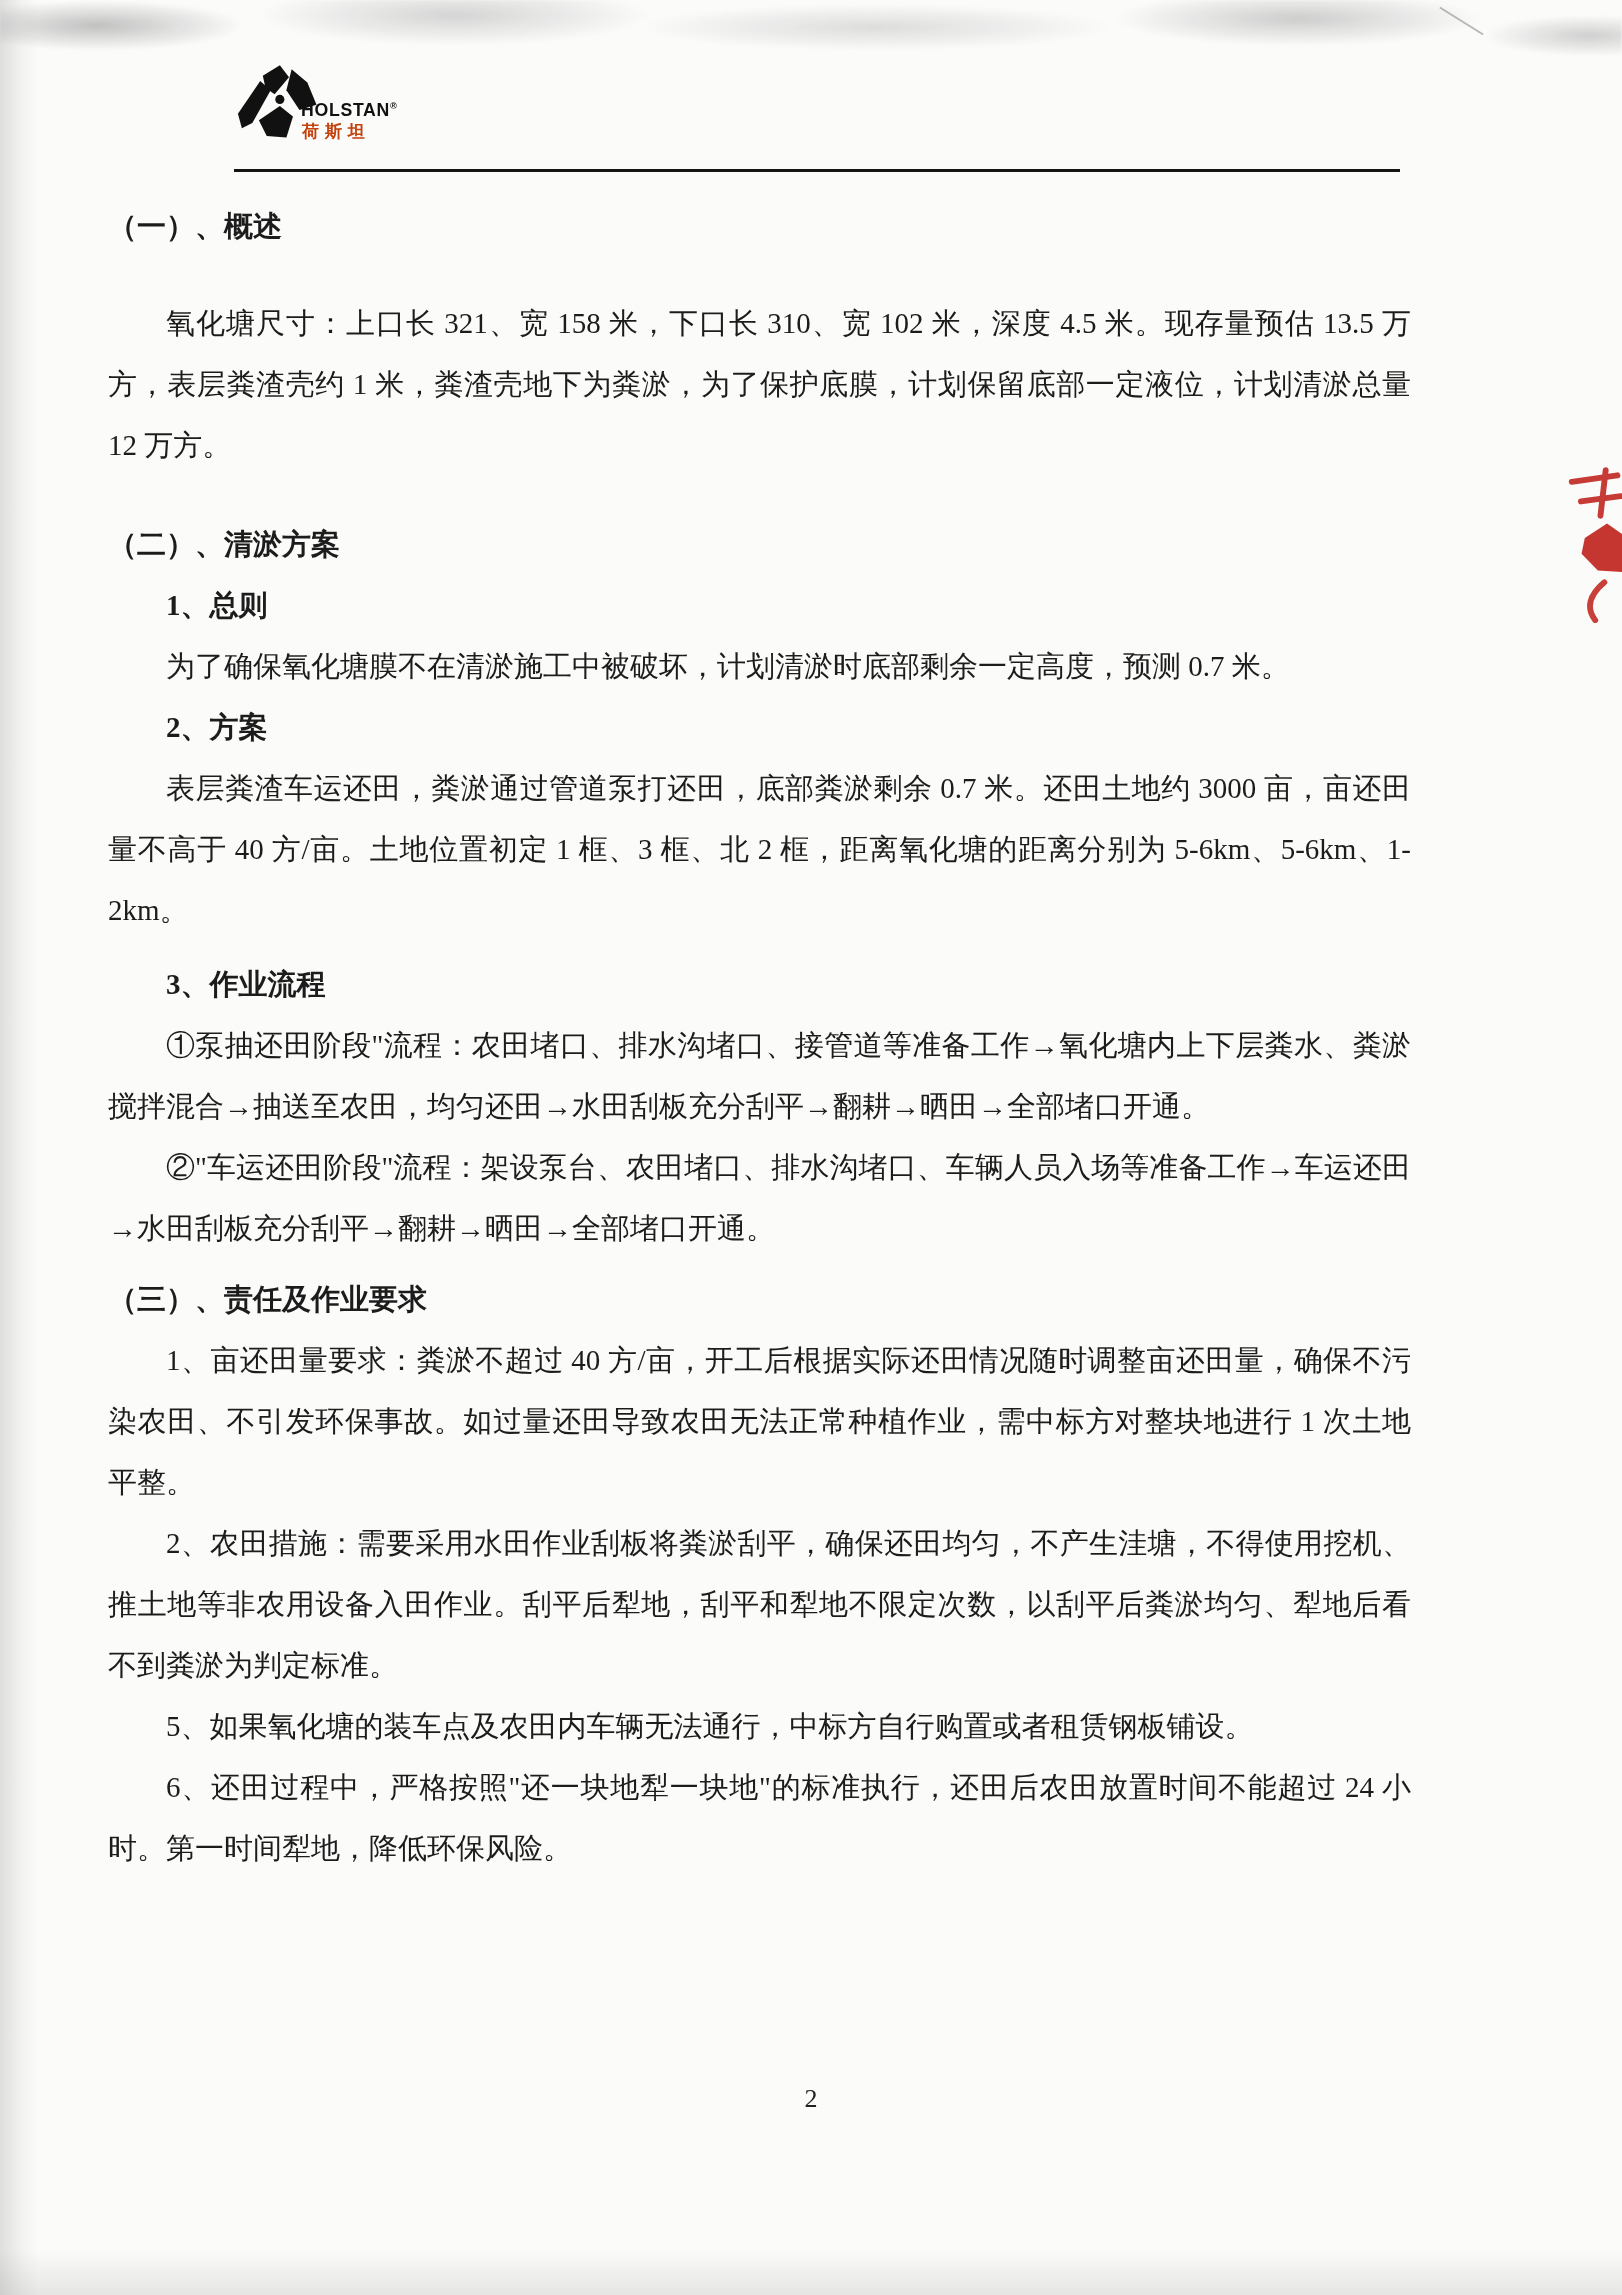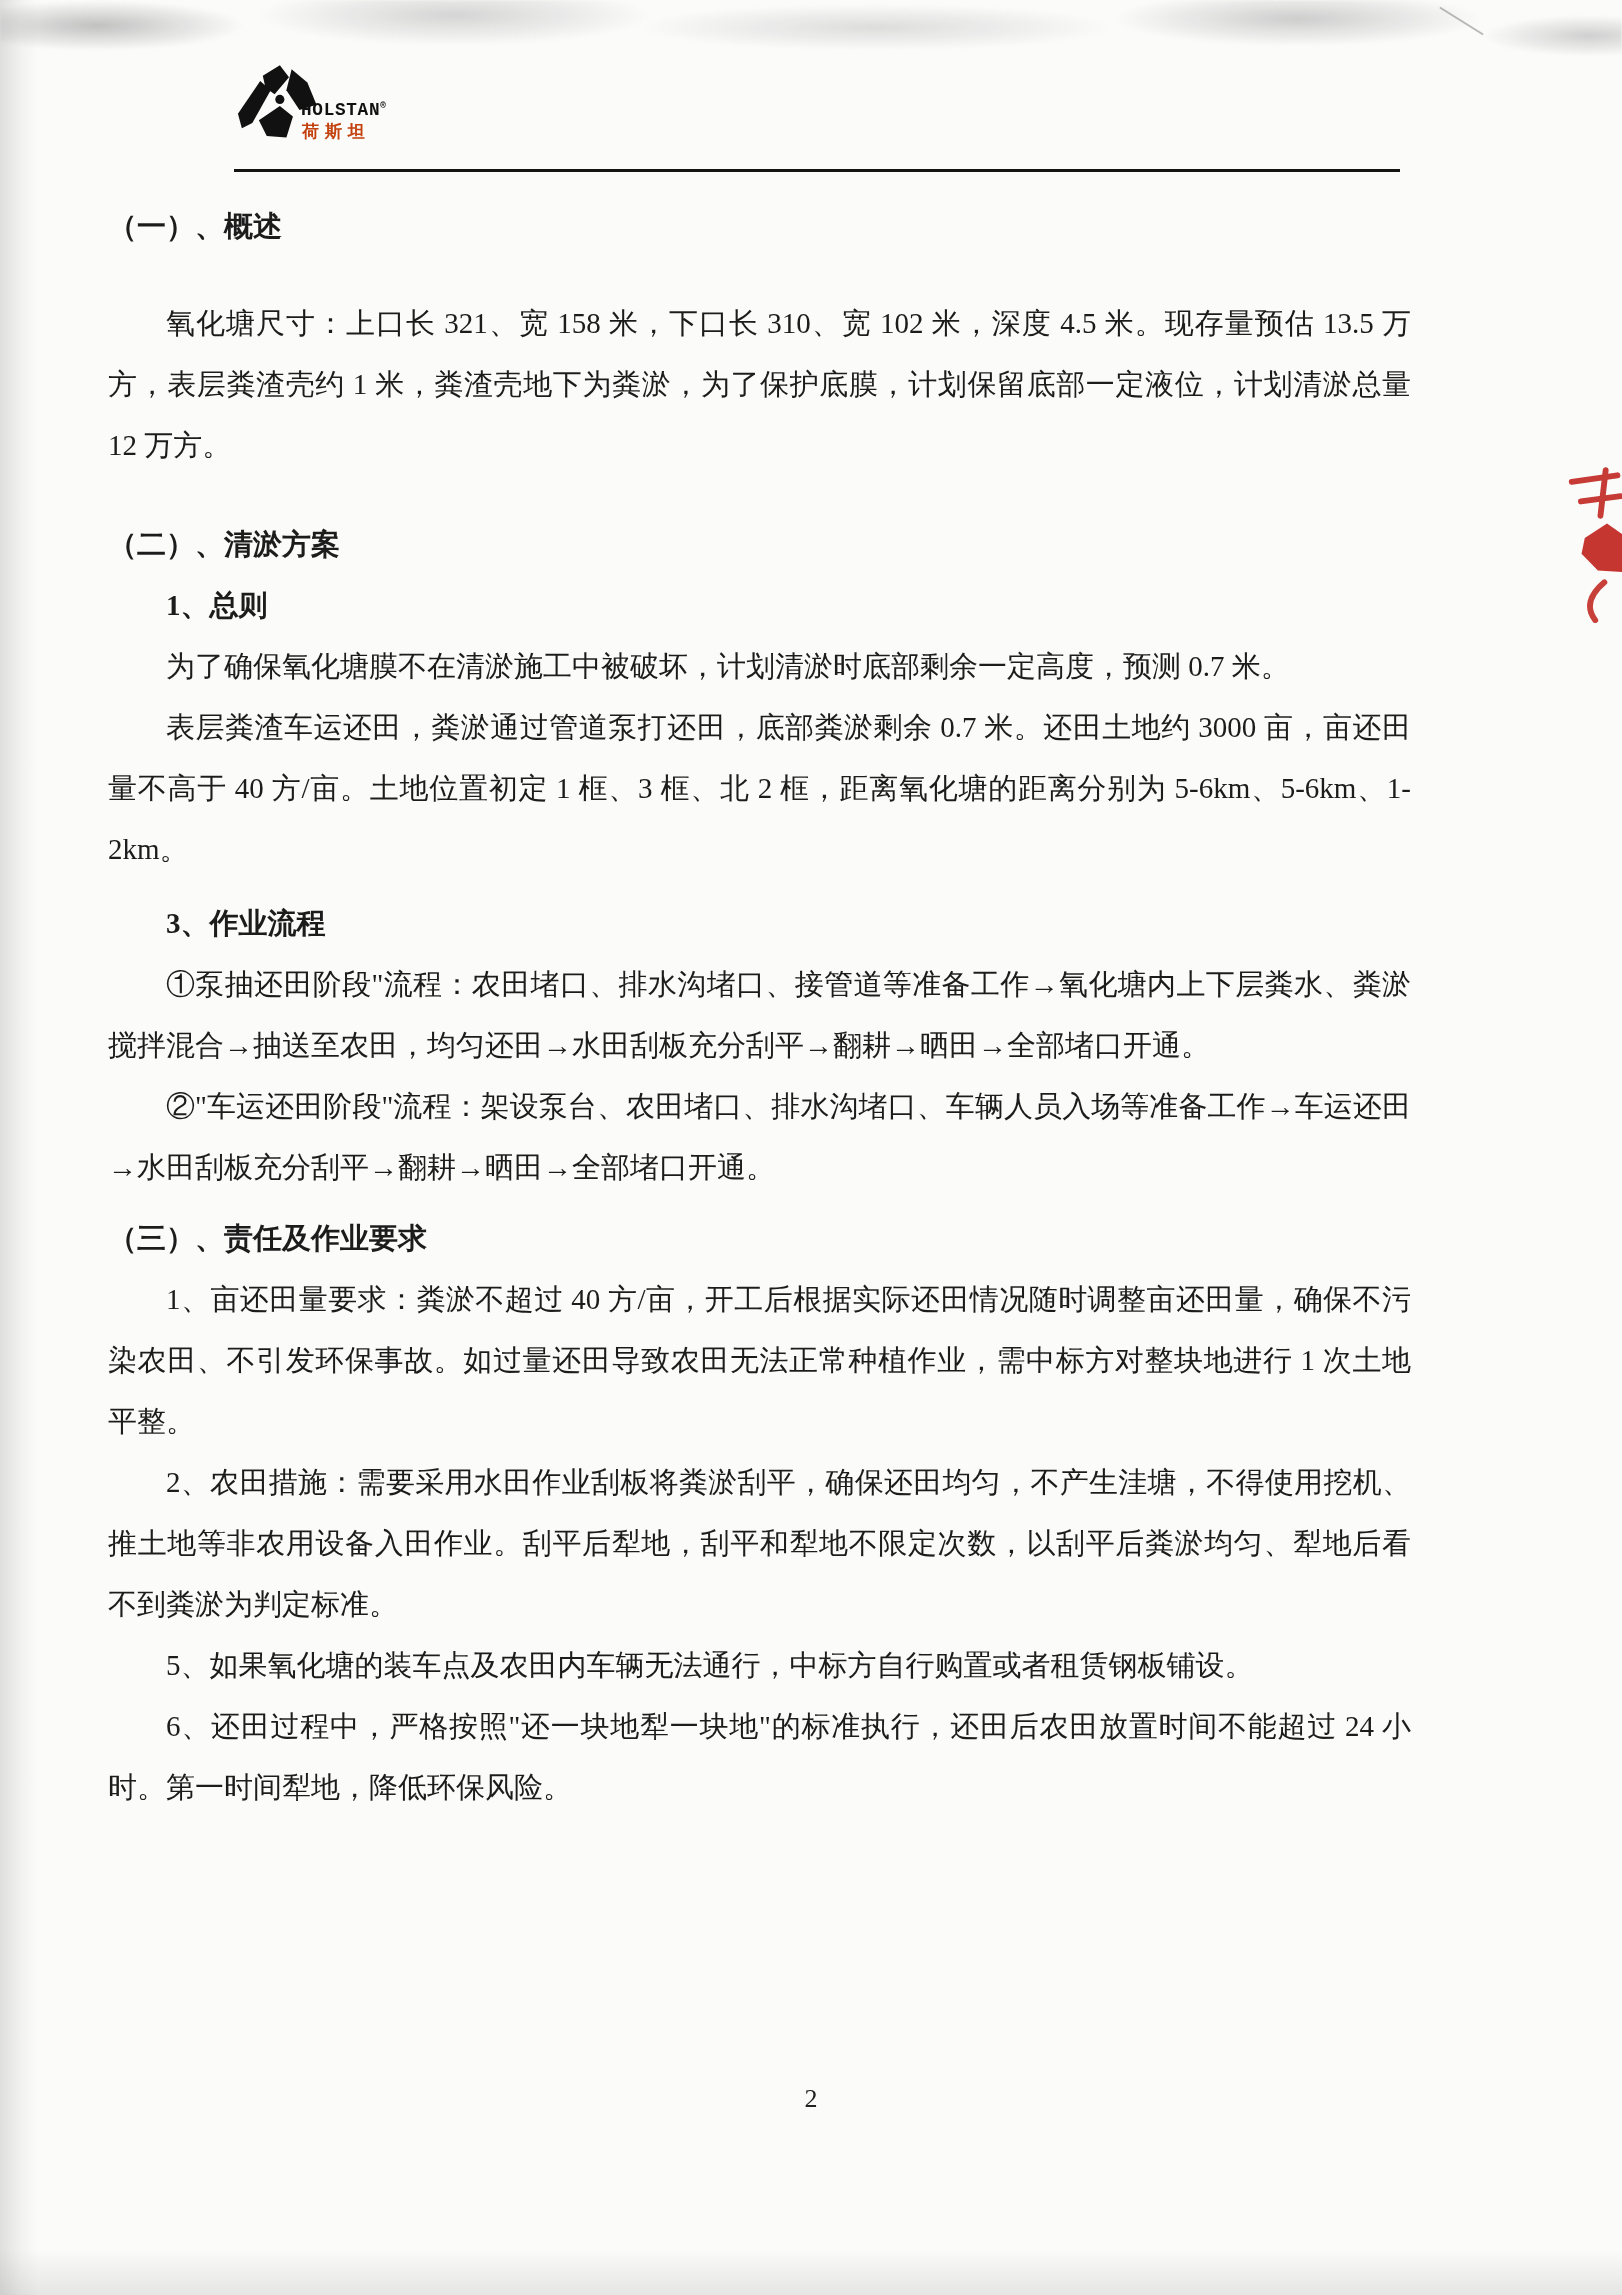--- a/index.html
+++ b/index.html
@@ -32,21 +32,21 @@
   }
   .scratch{
     position:absolute;left:1436px;top:19.6px;width:51px;height:2px;
     background:#9b9b9b;transform:rotate(32deg);opacity:.7;
   }
   
   .logo{position:absolute;left:234px;top:63px;width:170px;height:86px;}
   .logo svg{position:absolute;left:0;top:1.3px;}
   .logo-en{
     position:absolute;left:67px;top:37px;
-    font-family:Liberation Mono, monospace;
+    font-family:Liberation Sans, sans-serif;
     font-weight:700;font-size:17.7px;letter-spacing:0.7px;color:#111;white-space:nowrap;
   }
   .logo-en sup{font-size:9.2px;vertical-align:super;}
   .logo-cn{
     position:absolute;left:68px;top:57px;
     font-weight:700;font-size:17px;letter-spacing:5.9px;color:#c2410c;white-space:nowrap;
   }
   .rule{
     position:absolute;left:234px;top:169px;width:1166px;height:3.3px;background:#141414;
   }
@@ -98,20 +98,21 @@
   </div>
 
   <div class="rule"></div>
 
   <div class="content">
     <h2 class="h-a">（一）、概述</h2>
     <p class="para mt-para">氧化塘尺寸：上口长 321、宽 158 米，下口长 310、宽 102 米，深度 4.5 米。现存量预估 13.5 万方，表层粪渣壳约 1 米，粪渣壳地下为粪淤，为了保护底膜，计划保留底部一定液位，计划清淤总量 12 万方。</p>
     <h2 class="h-a mt-sec">（二）、清淤方案</h2>
     <h3 class="h-b">1、总则</h3>
     <p class="para">为了确保氧化塘膜不在清淤施工中被破坏，计划清淤时底部剩余一定高度，预测 0.7 米。</p>
+    <h3 class="h-b">2、方案</h3>
     <p class="para">表层粪渣车运还田，粪淤通过管道泵打还田，底部粪淤剩余 0.7 米。还田土地约 3000 亩，亩还田量不高于 40 方/亩。土地位置初定 1 框、3 框、北 2 框，距离氧化塘的距离分别为 5-6km、5-6km、1-2km。</p>
     <h3 class="h-b mt-sm">3、作业流程</h3>
     <p class="para">①泵抽还田阶段"流程：农田堵口、排水沟堵口、接管道等准备工作→氧化塘内上下层粪水、粪淤搅拌混合→抽送至农田，均匀还田→水田刮板充分刮平→翻耕→晒田→全部堵口开通。</p>
     <p class="para">②"车运还田阶段"流程：架设泵台、农田堵口、排水沟堵口、车辆人员入场等准备工作→车运还田→水田刮板充分刮平→翻耕→晒田→全部堵口开通。</p>
     <h2 class="h-a mt-xs">（三）、责任及作业要求</h2>
     <p class="para">1、亩还田量要求：粪淤不超过 40 方/亩，开工后根据实际还田情况随时调整亩还田量，确保不污染农田、不引发环保事故。如过量还田导致农田无法正常种植作业，需中标方对整块地进行 1 次土地平整。</p>
     <p class="para">2、农田措施：需要采用水田作业刮板将粪淤刮平，确保还田均匀，不产生洼塘，不得使用挖机、推土地等非农用设备入田作业。刮平后犁地，刮平和犁地不限定次数，以刮平后粪淤均匀、犁地后看不到粪淤为判定标准。</p>
     <p class="para">5、如果氧化塘的装车点及农田内车辆无法通行，中标方自行购置或者租赁钢板铺设。</p>
     <p class="para">6、还田过程中，严格按照"还一块地犁一块地"的标准执行，还田后农田放置时间不能超过 24 小时。第一时间犁地，降低环保风险。</p>
   </div>

